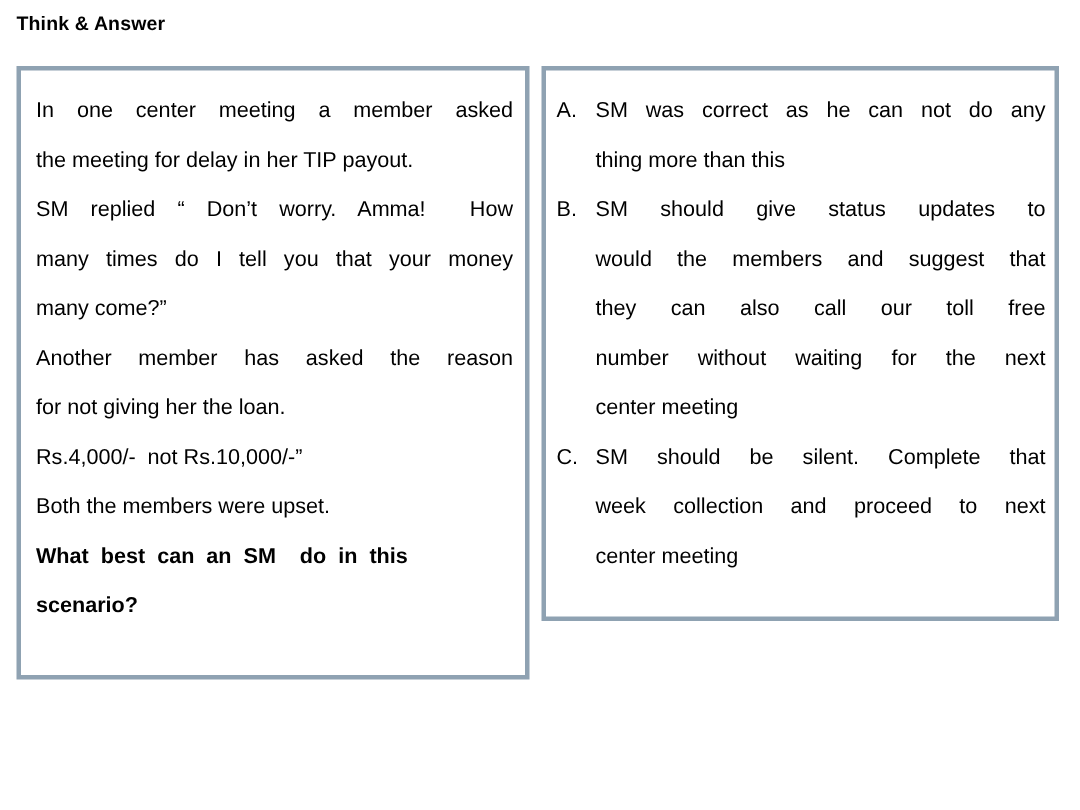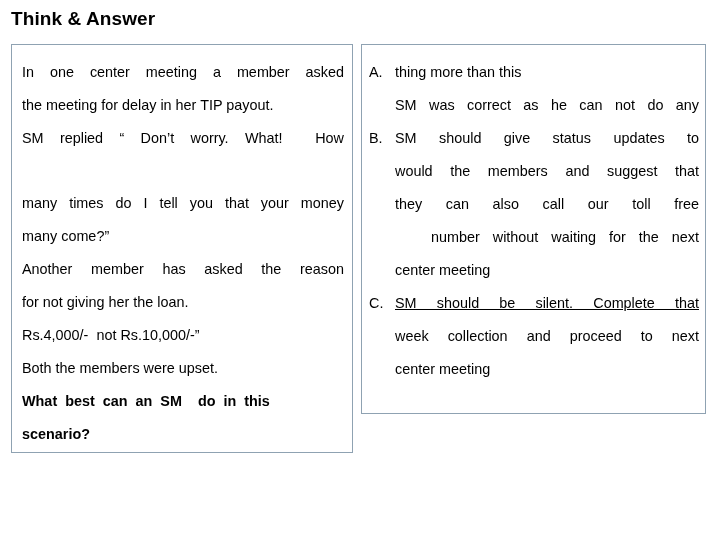--- a/index.html
+++ b/index.html
@@ -22,32 +22,32 @@
     top: 0;
     width: 720px;
     height: 540px;
     background: #ffffff;
   }
 
   .slide-title {
     position: absolute;
     left: 11px;
     top: 8px;
-    font-size: 19px;
+    font-size: 13px;
     font-weight: bold;
     letter-spacing: 0.1px;
     color: #000000;
     white-space: nowrap;
   }
 
   .panel {
     position: absolute;
     box-sizing: border-box;
     background: #ffffff;
-    border: 1px solid #000000;
+    border: 3px solid #000000;
   }
 
   #scenario-panel {
     left: 11px;
     top: 44px;
     width: 342px;
     height: 409px;
   }
 
   #options-panel {
@@ -128,22 +128,22 @@
 
   <div class="panel" id="scenario-panel" style="border-color: rgb(143, 162, 178);">
     <div class="panel-inner">
 
       <div class="para">
         <span class="line" style="white-space: pre; display: block;">In one center meeting a member asked</span>
         <span class="line natural">the meeting for delay in her TIP payout.</span>
       </div>
 
       <div class="para">
-        <span class="line" style="white-space: pre; display: block;">SM replied “ Don’t worry. What!  How</span>
-        <span class="line" style="white-space: pre; display: block; margin-top: 32px;">many times do I tell you that your money</span>
+        <span class="line" style="white-space: pre; display: block;">SM replied “ Don’t worry. Amma!  How</span>
+        <span class="line" style="white-space: pre; display: block;">many times do I tell you that your money</span>
         <span class="line natural">many come?”</span>
       </div>
 
       <div class="para">
         <span class="line" style="white-space: pre; display: block;">Another member has asked the reason</span>
         <span class="line natural">for not giving her the loan.</span>
       </div>
 
       <div class="para">
         <span class="line natural">Rs.4,000/-  not Rs.10,000/-”</span>
@@ -159,36 +159,36 @@
       </div>
 
     </div>
   </div>
 
   <div class="panel" id="options-panel" style="border-color: rgb(143, 162, 178);">
     <div class="panel-inner">
 
       <div class="option">
         <span class="option-marker">A.</span>
+        <span class="line" style="white-space: pre; display: block;">SM was correct as he can not do any</span>
         <span class="line natural">thing more than this</span>
-        <span class="line" style="white-space: pre; display: block;">SM was correct as he can not do any</span>
       </div>
 
       <div class="option">
         <span class="option-marker">B.</span>
         <span class="line" style="white-space: pre; display: block;">SM should give status updates to</span>
         <span class="line" style="white-space: pre; display: block;">would the members and suggest that</span>
         <span class="line" style="white-space: pre; display: block;">they  can  also  call  our  toll  free</span>
-        <span class="line" style="white-space: pre; display: block; margin-left: 36px;">number without waiting for the next</span>
+        <span class="line" style="white-space: pre; display: block;">number without waiting for the next</span>
         <span class="line natural">center meeting</span>
       </div>
 
       <div class="option">
         <span class="option-marker">C.</span>
-        <span class="line" style="white-space: pre; display: block; text-decoration: underline;">SM should be silent. Complete that</span>
+        <span class="line" style="white-space: pre; display: block;">SM should be silent. Complete that</span>
         <span class="line" style="white-space: pre; display: block;">week collection and proceed to next</span>
         <span class="line natural">center meeting</span>
       </div>
 
     </div>
   </div>
 
 </div>
 
 </body></html>

